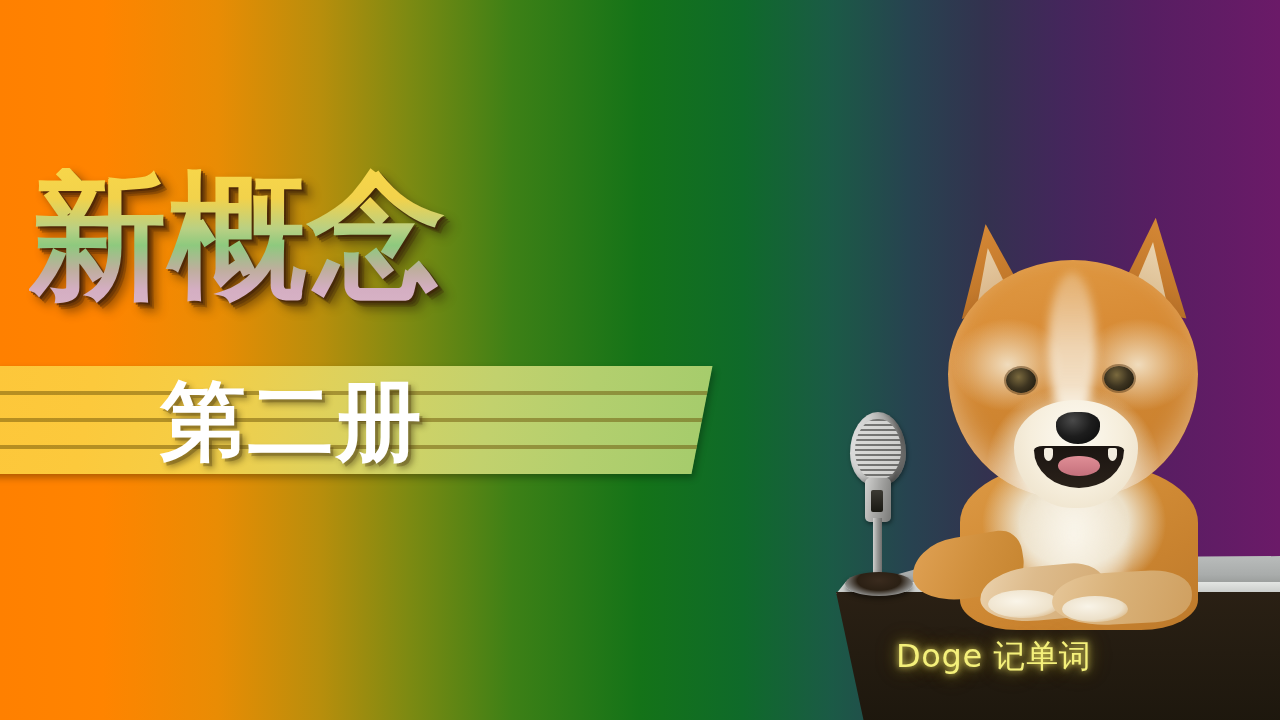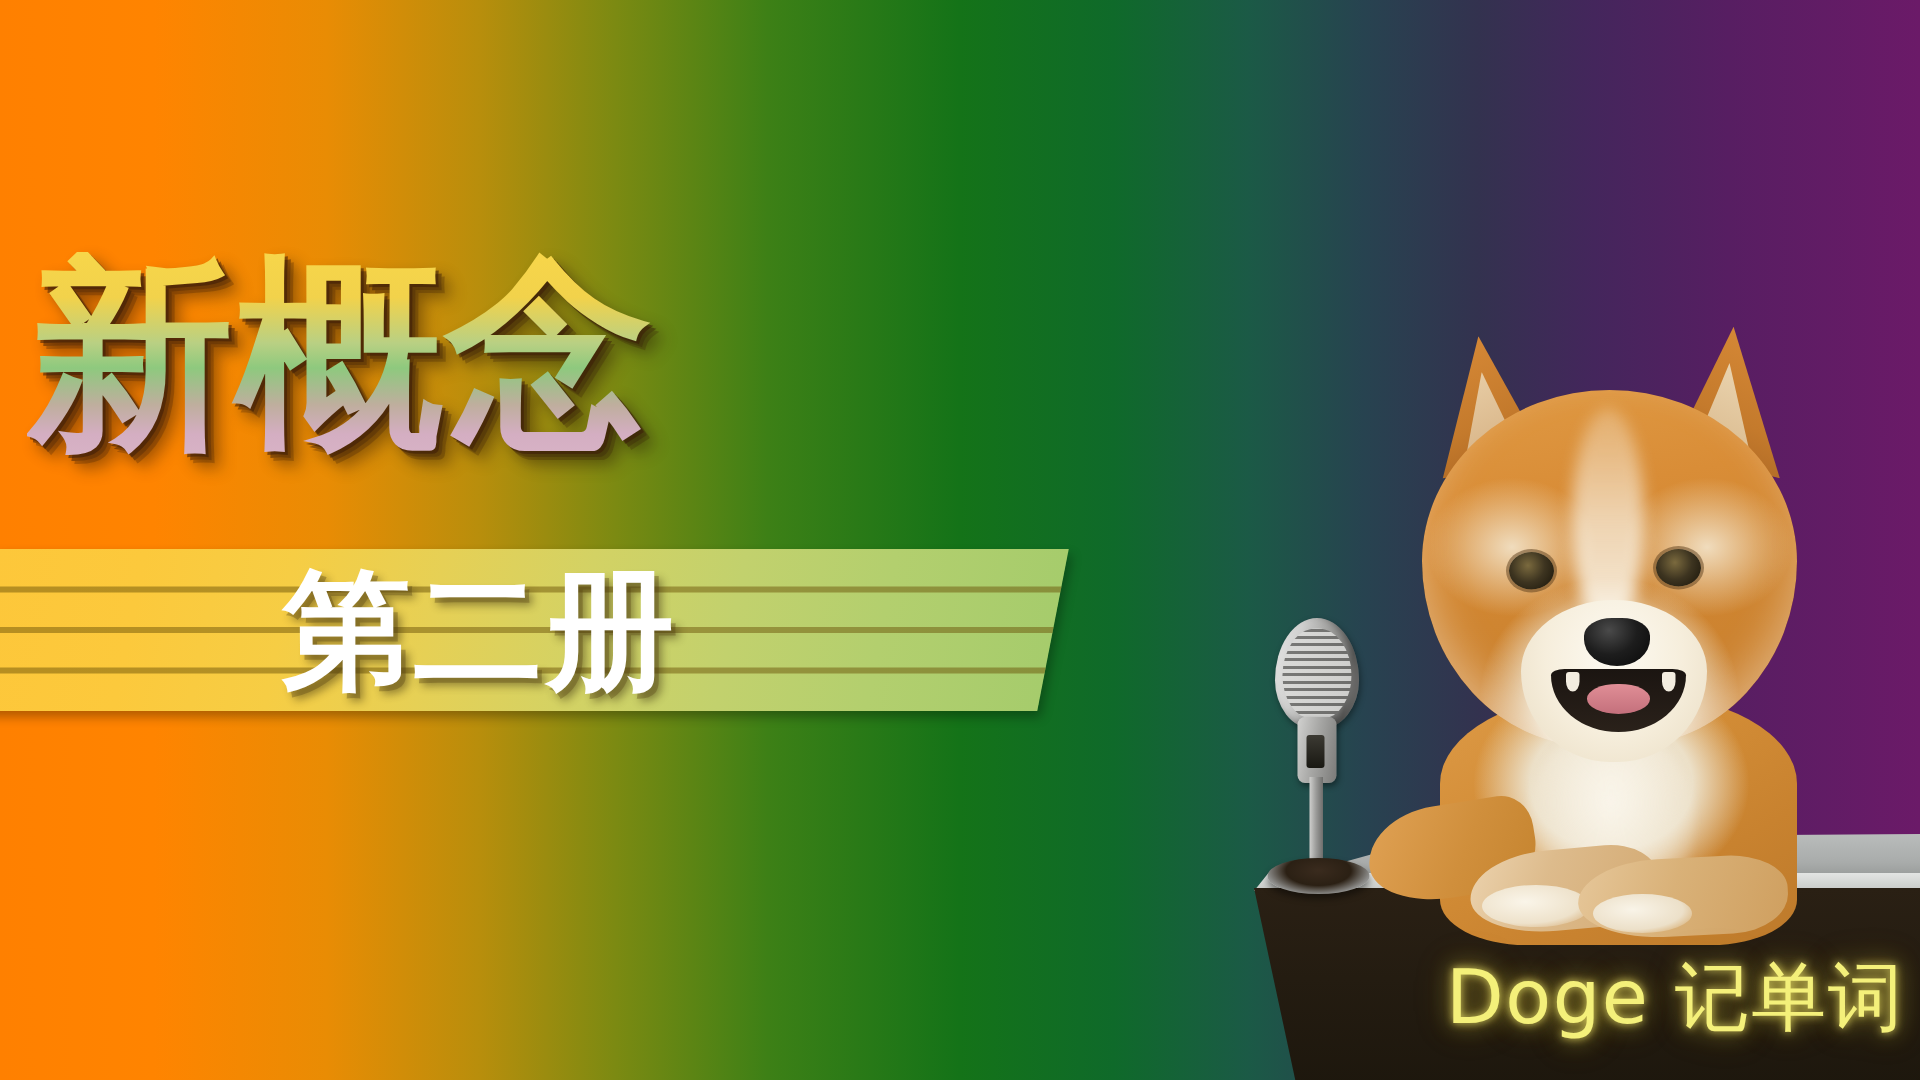--- a/index.html
+++ b/index.html
@@ -67,21 +67,21 @@
     background-image:linear-gradient(
         180deg,
         #f3cf3c 0%,
         #efc93a 46%,
         #e8c63c 62%,
         #a6c469 80%,
         #9bbe75 92%,
         #c4a8b4 100%);
   }
   #t-line{
-    position:absolute; left:0; top:0;
+    position:absolute; left:11px; top:0;
     display:flex; align-items:flex-end;justify-content:center;
   }
   #t-part1{ font-size:138px; }
   #t-part2{ font-size:104px; margin-left:10px; padding-bottom:8px; }
 
   
   #banner{
     position:absolute;
     left:-14px; top:366px;
     width:716px; height:108px;
@@ -101,21 +101,21 @@
     position:absolute; left:0; width:100%;
     height:4px;
     background:rgba(105,80,6,.48);
   }
   #bl1{ top:25px; }
   #bl2{ top:52px; }
   #bl3{ top:79px; }
 
   #banner-text{
     position:absolute;
-    left:188px; top:378px;
+    left:160px; top:378px;
     font-family:"DejaVu Sans","Liberation Sans",sans-serif;
     font-weight:700;
     font-size:86px;
     line-height:1;
     color:#ffffff;
     letter-spacing:.02em;
     white-space:nowrap;
     text-shadow:
       3px 3px 0 rgba(90,70,20,.35),
       5px 5px 6px rgba(50,40,10,.45);
@@ -329,24 +329,24 @@
   }
   #paw-b-toes{
     left:140px; top:378px; width:66px; height:26px;
     border-radius:50%;
     background:radial-gradient(ellipse at 40% 40%, #f9f4e8 0%, #ece0c9 60%, rgba(236,224,201,0) 85%);
   }
 
   
   #channel{
     position:absolute;
-    left:964px; top:640px;
+    left:896px; top:640px;
     font-family:"DejaVu Sans","Liberation Sans",sans-serif;
     font-weight:400;
-    font-size:50px;
+    font-size:32px;
     line-height:1;
     letter-spacing:.02em;
     white-space:nowrap;
     color:#f4f07a;
     text-shadow:
       0 0 6px rgba(244,235,110,.85),
       0 0 14px rgba(226,206,60,.6),
       0 0 24px rgba(200,180,40,.35);
   }
 </style>

